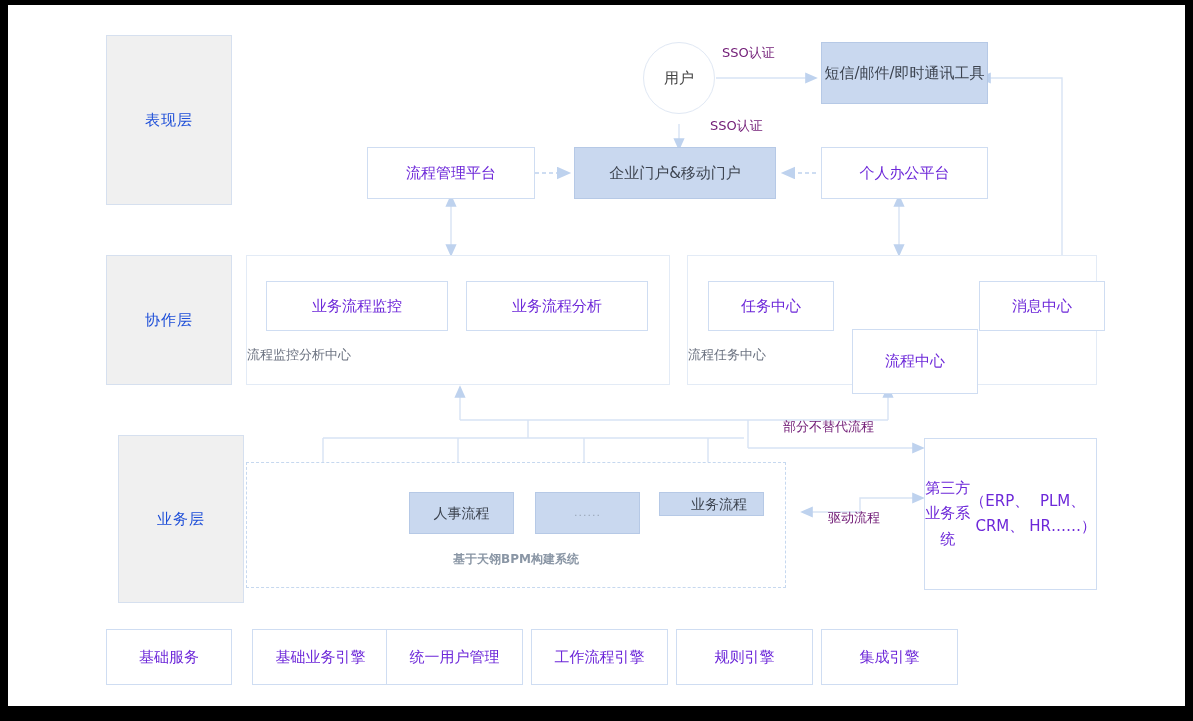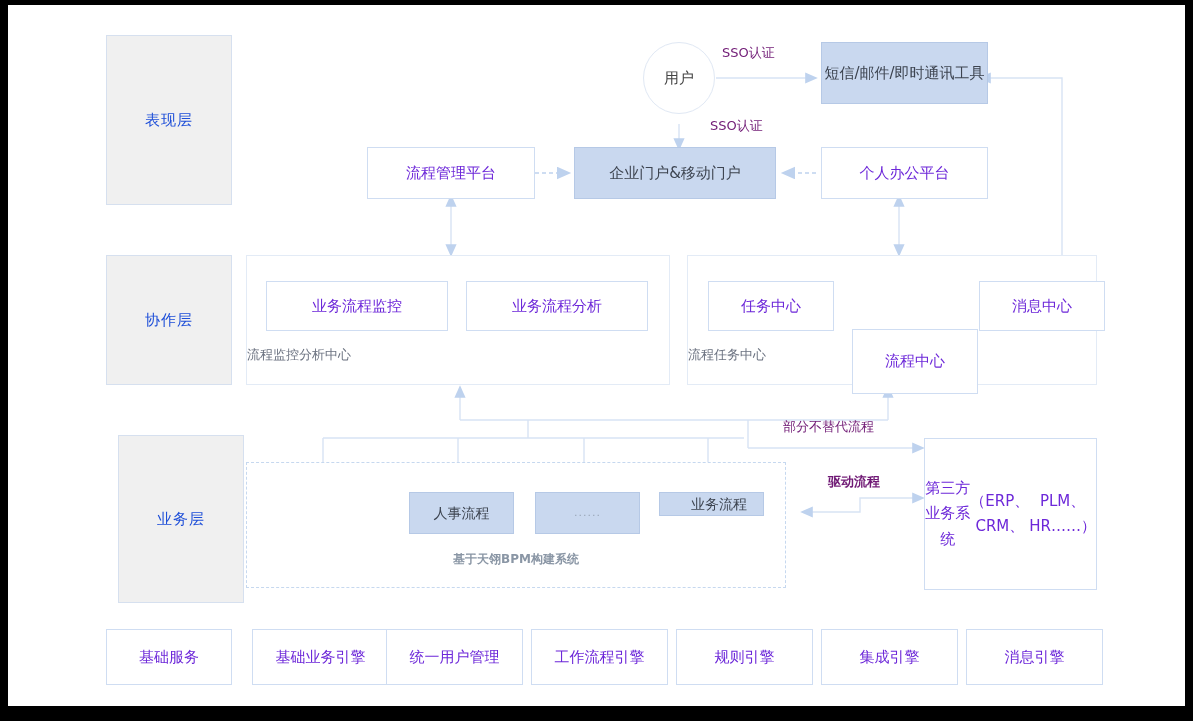--- a/index.html
+++ b/index.html
@@ -177,38 +177,35 @@
     <div class="dashed-caption" style="top:88px;">基于天翎BPM构建系统</div>
   </div>
 
   <div class="abs node" style="left:924px;top:438px;width:173px;height:152px;line-height:1.7;">
     <span>第三方业务系统</span>
     <span>（ERP、CRM、</span>
     <span>PLM、HR……）</span>
   </div>
 
   <div class="abs edge-label" style="left:783px;top:418px;">部分不替代流程</div>
-  <div class="abs edge-label" style="left:828px;top:473px;font-weight:bold;">驱动流程</div>
+  <div class="abs edge-label" style="left:828px;top:509px;">驱动流程</div>
 
   <div class="abs node" style="left:106px;top:629px;width:126px;height:56px;">
     <span>基础服务</span>
   </div>
   <div class="abs node" style="left:252px;top:629px;width:137px;height:56px;">
     <span>基础业务引擎</span>
   </div>
   <div class="abs node" style="left:386px;top:629px;width:137px;height:56px;">
     <span>统一用户管理</span>
   </div>
   <div class="abs node" style="left:531px;top:629px;width:137px;height:56px;">
     <span>工作流程引擎</span>
   </div>
   <div class="abs node" style="left:676px;top:629px;width:137px;height:56px;">
     <span>规则引擎</span>
   </div>
   <div class="abs node" style="left:821px;top:629px;width:137px;height:56px;">
     <span>集成引擎</span>
   </div>
-  <div class="abs node" style="left:966px;top:629px;width:137px;height:56px;">
-    <span>消息引擎</span>
-  </div>
 
 </div>
 </div>
 
 </body></html>

